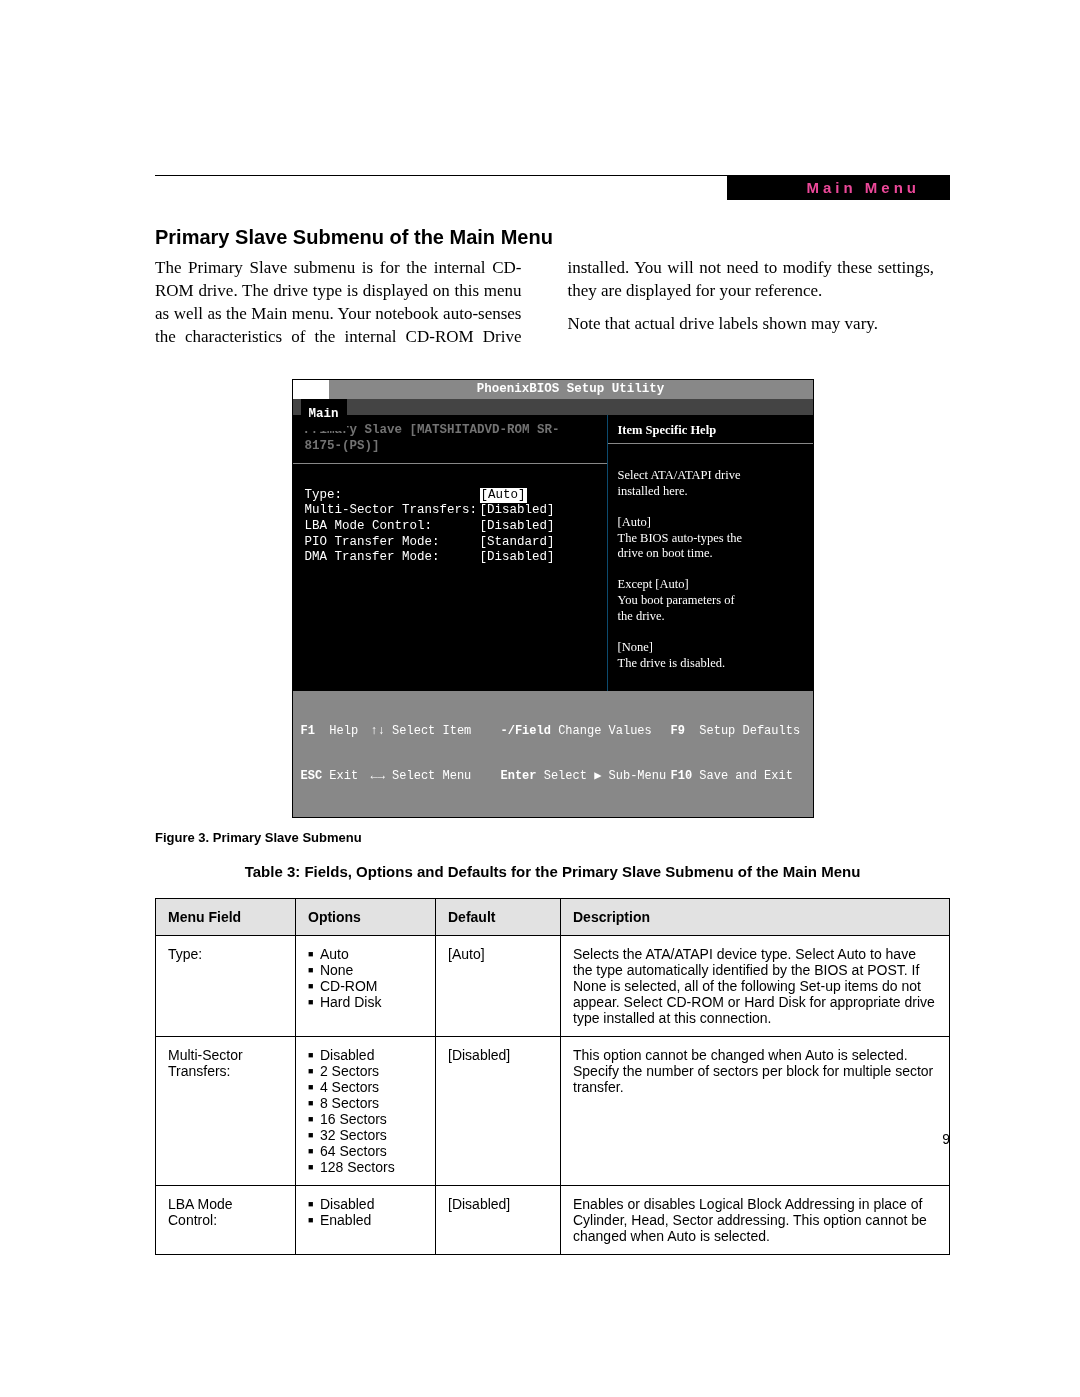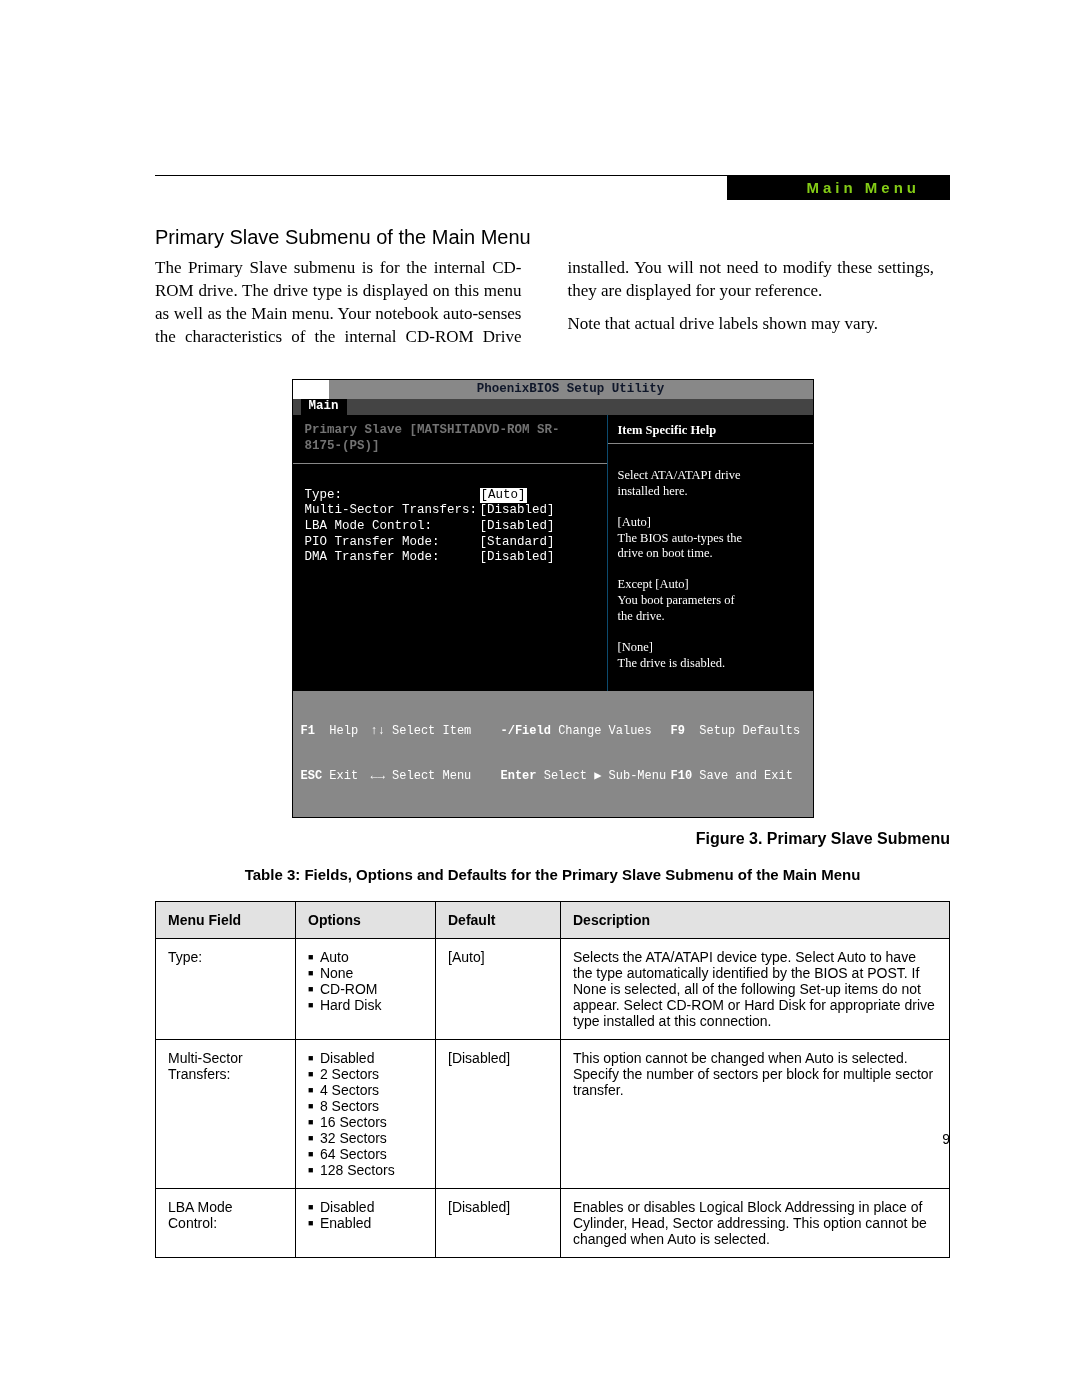--- a/index.html
+++ b/index.html
@@ -20,31 +20,31 @@
     border-top: 1.5px solid #000;
     height: 0;
     margin-bottom: 4px;
     position: relative;
   }
   .header-bar {
     position: absolute;
     right: 0;
     top: -1px;
     background: #000;
-    color: #84cc16;
+    color: #ec4899;
     font-family: Arial, Helvetica, sans-serif;
     font-weight: bold;
     font-size: 15px;
     letter-spacing: 4px;
     padding: 4px 30px 4px 80px;
     white-space: pre;
   }
   h2.section {
     font-family: Arial, Helvetica, sans-serif;
-    font-weight: normal;
+    font-weight: bold;
     font-size: 20px;
     margin: 50px 0 8px 0;
   }
   .columns {
     column-count: 2;
     column-gap: 30px;
     font-size: 17px;
     line-height: 1.35;
     text-align: justify;
     margin-bottom: 30px;
@@ -55,38 +55,38 @@
   .bios-wrap {
     width: 520px;
     margin: 30px auto 8px auto;
     font-family: "Courier New", monospace;
     font-size: 12.5px;
     line-height: 1.25;
     border: 1px solid #000;
   }
   .bios-title {
     background: #888;
-    color: #0f172a;
+    color: #ffffff;
     font-weight: bold;
     text-align: center;
     padding: 2px 0;
     margin-left: 36px;
   }
   .bios-tabs {
     background: #444;
     color: #fff;
     padding: 0 8px;
     height: 16px;
     position: relative;
   }
   .bios-tab {
     display: inline-block;
     background: #000;
     color: #fff;
-    padding: 0 8px;
+    padding: 8px 8px;
     position: relative;
     top: 0;
     font-weight: bold;
   }
   .bios-body {
     background: #000;
     color: #fff;
     display: flex;
   }
   .bios-left {
@@ -120,23 +120,23 @@
     padding: 3px 8px;
     font-size: 12px;
     white-space: pre;
   }
   .bios-foot .row { display: flex; }
   .bios-foot .cell { flex: 0 0 auto; }
   .bios-foot .key { color: #ffffff; font-weight: bold; }
   .bios-foot .lbl { color: #ffffff; font-weight: normal; }
 
   .fig-caption {
-    text-align: right;
-    font-family: Arial, Helvetica, sans-serif;
-    font-size: 16px;
+    text-align: left;
+    font-family: Arial, Helvetica, sans-serif;
+    font-size: 13px;
     font-weight: bold;
     margin: 12px 0 18px 0;
   }
   .table-caption {
     text-align: center;
     font-family: Arial, Helvetica, sans-serif;
     font-size: 15px;
     font-weight: bold;
     margin: 0 0 18px 0;
   }

